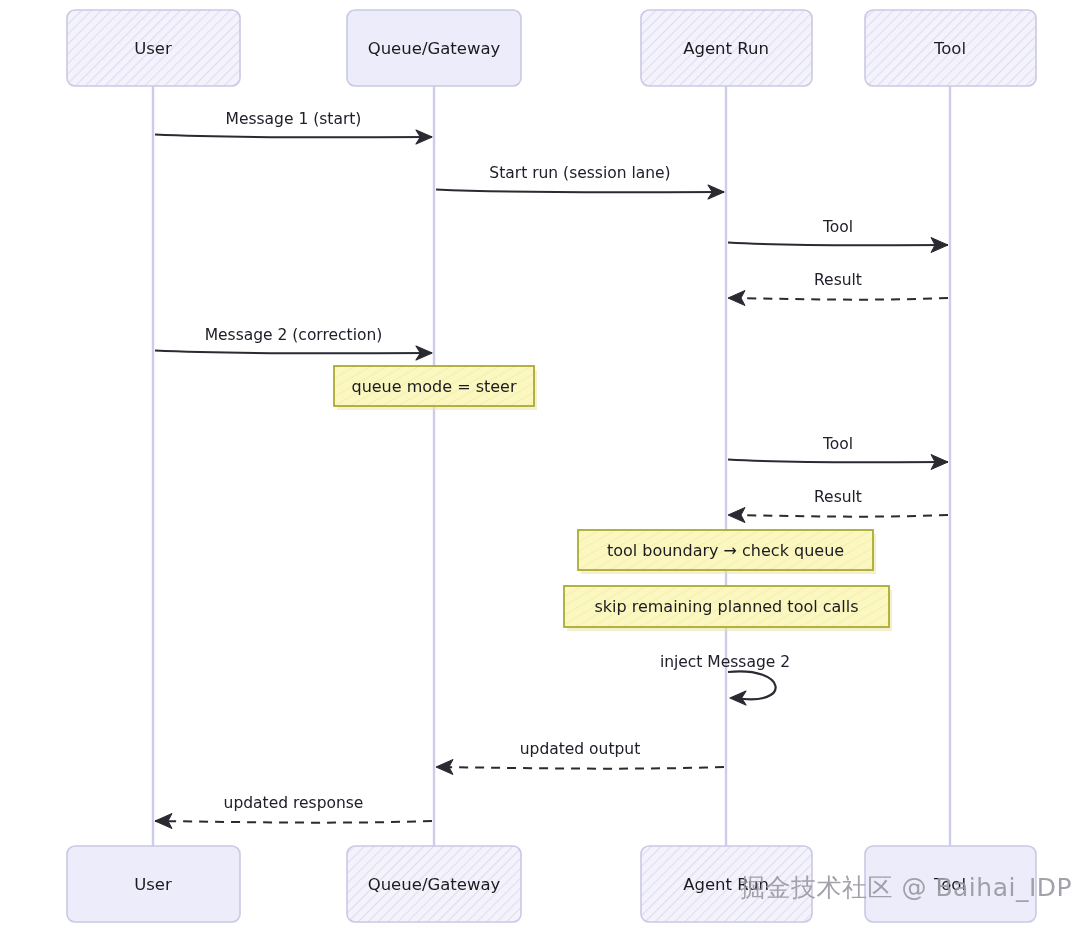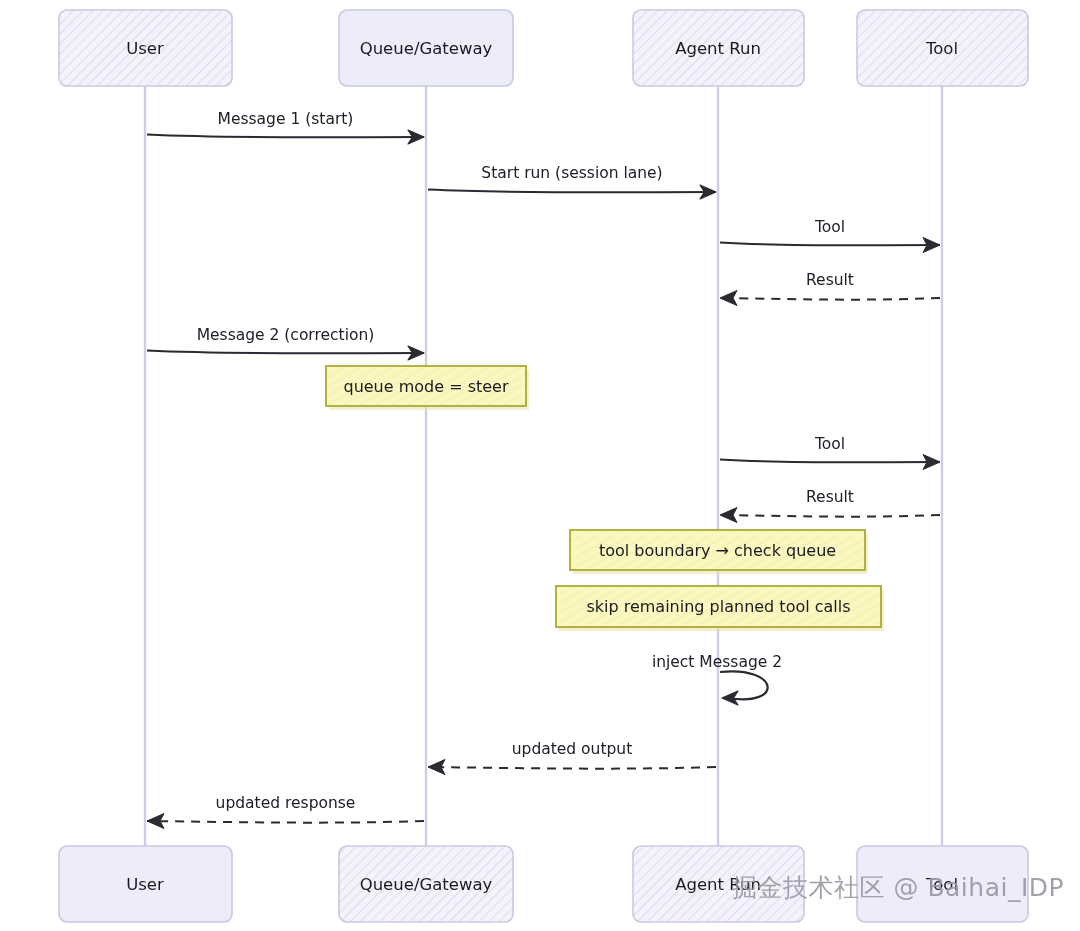--- a/index.html
+++ b/index.html
@@ -10,21 +10,21 @@
   body {
     width: 1080px;
     height: 931px;
     position: relative;
     overflow: hidden;
     font-family: "DejaVu Sans", sans-serif;
   }
 
   #diagram-root {
     position: absolute;
-    left: 4px; top: 0;
+    left: 12px; top: 0;
     width: 879px;
     height: 931px;
   }
 
   svg.diagram-layer {
     position: absolute;
     left: 0; top: 0;
     width: 1080px;
     height: 931px;
   }

